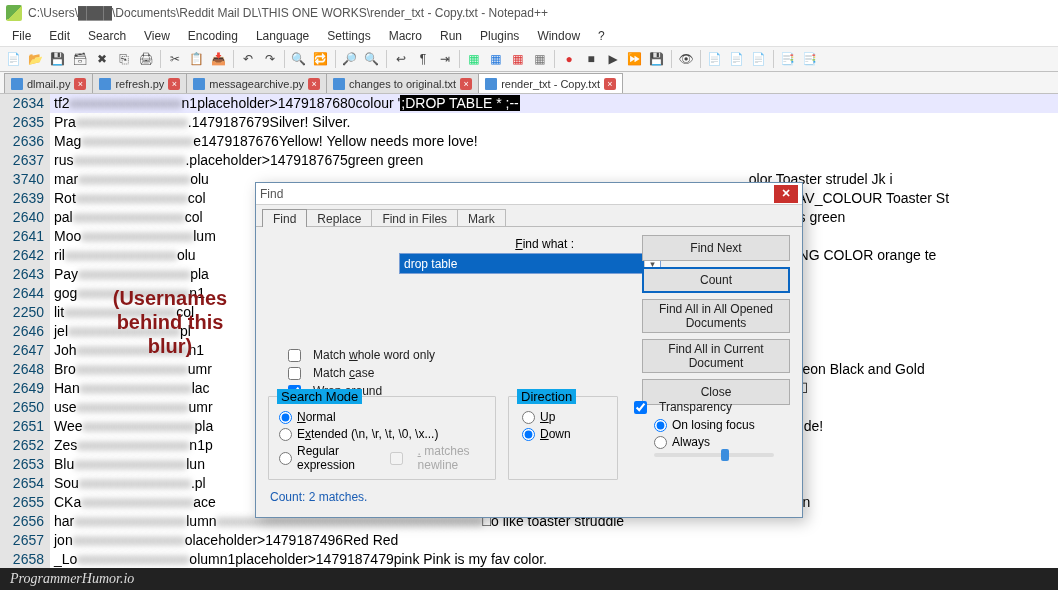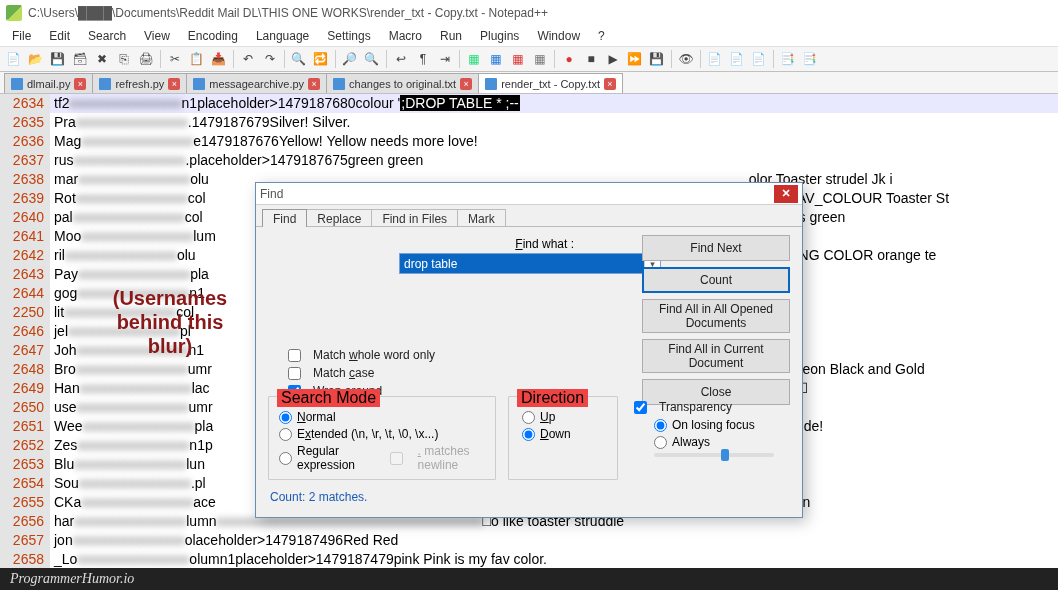--- a/index.html
+++ b/index.html
@@ -16,21 +16,21 @@
   .toolsep { width: 1px; height: 18px; background: #ccc; margin: 0 2px; }
   
   .tabbar { height: 22px; background: #f5f5f5; display: flex; align-items: flex-end; padding: 0 4px; gap: 0; border-bottom: 1px solid #c0c0c0;}
   .ftab { height: 20px; padding: 0 6px; display: flex; align-items: center; gap: 4px; font-size: 11px; background: #e1e1e1; border: 1px solid #aaa; border-bottom: none; margin-right: -1px; color:#333;}
   .ftab.active { background: #fff; }
   .ftab .tabclose { width:12px; height:12px; background:#d9534f; border-radius:2px; color:#fff; font-size:9px; display:flex;align-items:center;justify-content:center;}
   .ftab .tabicon { width:12px; height:12px; background:#4a90d9; border-radius:1px;}
   .ftab.active .tabicon { background:#4a90d9;}
   
   .editor { position: relative; height: 480px; display: flex; font-family: "Courier New", monospace; font-size: 14px; line-height: 19px; }
-  .gutter { width: 50px; background: #e4e4e4; color: #c2410c; text-align: right; padding: 0 6px 0 0; }
+  .gutter { width: 50px; background: #e4e4e4; color: #0c4a6e; text-align: right; padding: 0 6px 0 0; }
   .code { flex: 1; white-space: pre; color: #000; overflow:hidden;}
   .code-line { height:19px; padding-left:4px;}
   .code-line.hl { background:#e8e8ff; }
   .invert { background:#000; color:#fff; padding:0 1px;}
   .blur { color: transparent; text-shadow: 0 0 6px rgba(0,0,0,.6); }
   
   .overlay-label { position:absolute; left:90px; top:192px; color:#8a1818; font-weight:bold; font-size:20px; font-family: Arial, sans-serif; line-height:24px; text-align:center; width:160px;}
   
   
   .find-dialog { position:absolute; left:255px; top:182px; width:548px; height:336px; background:#f0f0f0; border:1px solid #6b8eae; box-shadow:4px 4px 14px rgba(0,0,0,.25); font-size:12px;}
@@ -46,21 +46,21 @@
   .fd-combo { width:262px; height:21px; border:1px solid #7a9fd5; background:#fff; display:flex; align-items:center; position:relative;}
   .fd-combo .sel { flex:1; background:#0a66c2; color:#fff; padding:0 4px; height:100%; display:flex; align-items:center;}
   .fd-combo .dd { width:16px; height:100%; border-left:1px solid #ccc; display:flex;align-items:center;justify-content:center; color:#555; font-size:9px;}
   .fd-buttons { position:absolute; right:12px; top:8px; width:148px; display:flex; flex-direction:column; gap:6px;}
   .fd-btn { height:26px; background:#e1e1e1; border:1px solid #adadad; display:flex; align-items:center; justify-content:center; font-size:12px; color:#222;}
   .fd-btn.primary { border:2px solid #0a66c2; height:26px; background:#e1e1e1;}
   .fd-btn.tall { height:34px; line-height:14px; text-align:center;}
   .fd-check { display:flex; align-items:center; gap:12px; margin:4px 0 4px 20px; color:#222;}
   .fd-check input { width:13px; height:13px;}
   .fd-group { position:absolute; border:1px solid #ccc; border-radius:1px; padding:10px 10px 8px 10px; }
-  .fd-group > .legend { position:absolute; top:-8px; left:8px; background:#ef4444; padding:0 4px; font-size:16px;}
+  .fd-group > .legend { position:absolute; top:-8px; left:8px; background:#0ea5e9; padding:0 4px; font-size:13px;}
   .fd-group.search { left:12px; bottom:32px; width:228px; height:84px;}
   .fd-group.dir { left:252px; bottom:32px; width:110px; height:84px;padding-left:13px;}
   .fd-group.trans { left:372px; bottom:32px; width:160px; height:84px; border:none; padding:0 6px;}
   .fd-radio { display:flex; align-items:center; gap:5px; margin:3px 0;}
   .fd-radio input { width:13px; height:13px;}
   .slider { width:120px; height:4px; background:#ddd; margin:4px 0 0 20px; border-radius:2px; position:relative;}
   .slider .thumb { position:absolute; left:56%; top:-4px; width:8px; height:12px; background:#3a8dde; border-radius:2px;}
   .fd-status { position:absolute; left:14px; bottom:8px; color:#1a5db4;}
   .matches-newline { color:#aaa; display:flex; align-items:center; gap:15px; margin-left:8px;}
   
@@ -164,21 +164,21 @@
       <span class="tabclose">×</span>
     </div>
   </div>
 
 <div class="editor">
   <div class="gutter" id="gutter">
       <div style="height: 19px;">2634</div>
       <div style="height: 19px;">2635</div>
       <div style="height: 19px;">2636</div>
       <div style="height: 19px;">2637</div>
-      <div style="height: 19px;">2638</div>
+      <div style="height: 19px;">3740</div>
       <div style="height: 19px;">2639</div>
       <div style="height: 19px;">2640</div>
       <div style="height: 19px;">2641</div>
       <div style="height: 19px;">2642</div>
       <div style="height: 19px;">2643</div>
       <div style="height: 19px;">2644</div>
       <div style="height: 19px;">2250</div>
       <div style="height: 19px;">2646</div>
       <div style="height: 19px;">2647</div>
       <div style="height: 19px;">2648</div>

